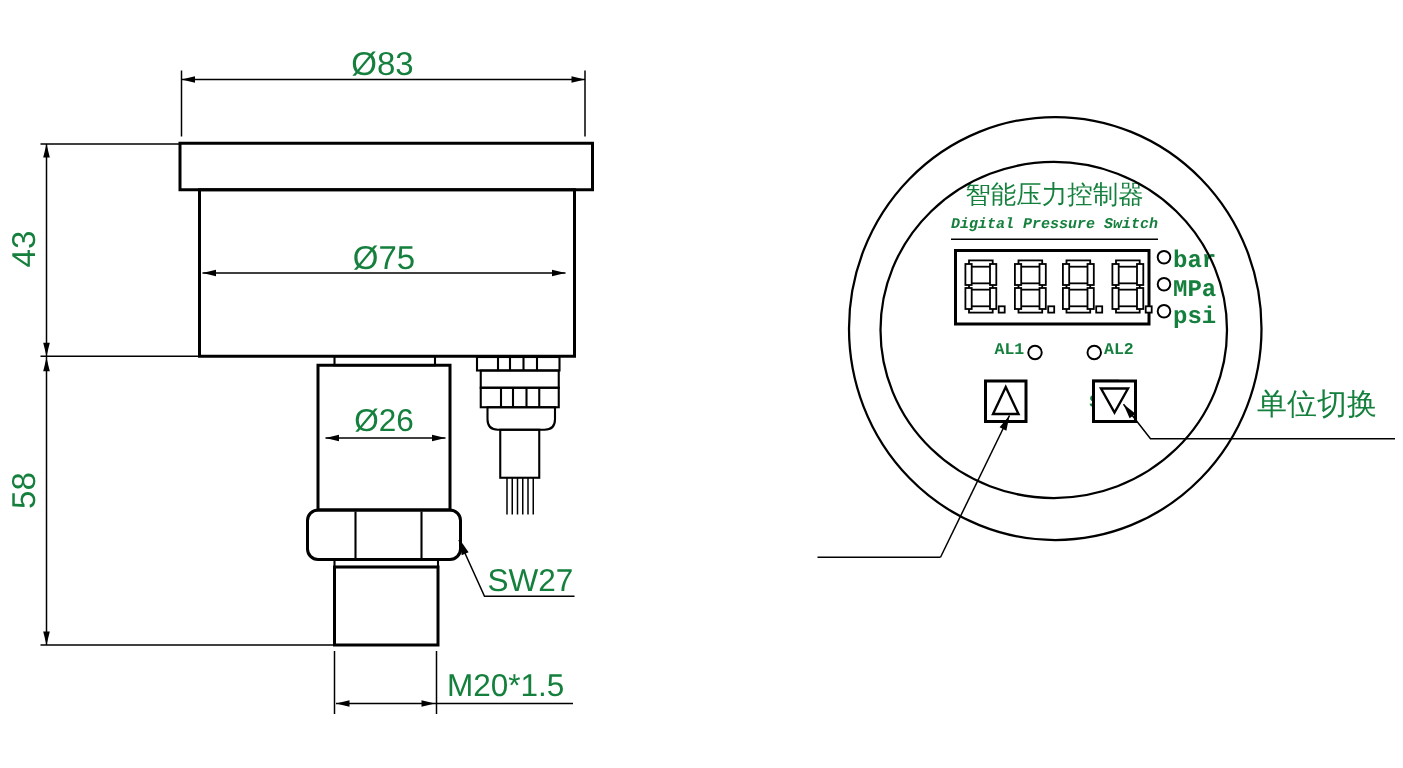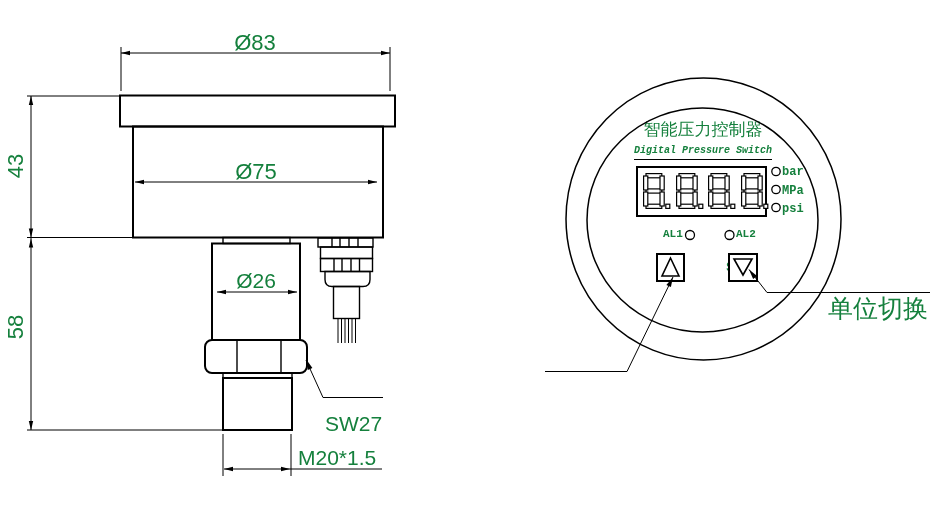--- a/index.html
+++ b/index.html
@@ -5,24 +5,24 @@
   html,body{margin:0;padding:0;background:#fff;}
   .canvas{position:relative;width:935px;height:512px;background:#fff;overflow:hidden;
           font-family:"Liberation Sans",sans-serif;color:#15803d;}
   svg.overlay{position:absolute;left:0;top:0;z-index:5;pointer-events:none;}
   .lbl{position:absolute;z-index:2;white-space:nowrap;line-height:1.05;}
   .dim{font-size:22px;}
   .dim-sm{font-size:21px;}
   .ctr{text-align:center;}
   .rot{transform:rotate(-90deg);}
   .cn{font-size:17px;letter-spacing:0px;}
-  .cn-big{font-size:25px;margin-top:35px;}
+  .cn-big{font-size:20px;}
   .mono{font-family:"Liberation Mono",monospace;font-weight:bold;}
   .subtitle{font-size:10px;border-bottom:1.5px solid #000;padding-bottom:2px;font-style:italic;}
-  .unit-lbl{font-size:12px;}
+  .unit-lbl{font-size:16px;}
   .al-lbl{font-size:11px;}
   .disp{position:absolute;left:636px;top:166px;width:131px;height:51px;
         border:2px solid #000;box-sizing:border-box;z-index:2;}
   .digit{position:absolute;top:5px;overflow:visible;}
   .btn{position:absolute;top:253px;height:29px;border:2px solid #000;box-sizing:border-box;
        background:#fff;z-index:2;display:flex;align-items:center;justify-content:center;}
   .btn-set{font-size:12px;}
 </style>
 </head>
 <body>
@@ -120,21 +120,21 @@
       <polygon points="673,277 670.9,287.1 666.4,284.9"></polygon>
       <polygon points="749,269.5 753.1,278.9 757.1,275.9"></polygon>
     </g>
   </svg>
 
   <div class="lbl dim ctr" style="left:229px;top:31px;width:52px;">Ø83</div>
   <div class="lbl dim ctr" style="left:231px;top:160px;width:50px;">Ø75</div>
   <div class="lbl dim-sm ctr" style="left:233px;top:270px;width:46px;">Ø26</div>
   <div class="lbl dim ctr rot" style="left:-4px;top:154px;width:40px;height:24px;">43</div>
   <div class="lbl dim ctr rot" style="left:-4px;top:315px;width:40px;height:24px;">58</div>
-  <div class="lbl dim-sm" style="left:325px;top:377px;margin-top:36px;">SW27</div>
+  <div class="lbl dim-sm" style="left:325px;top:377px;">SW27</div>
   <div class="lbl dim-sm" style="left:298px;top:447px;">M20*1.5</div>
 
   <div class="lbl cn ctr" style="left:633px;top:121px;width:140px;">智能压力控制器</div>
   <div class="lbl mono subtitle ctr" style="left:634px;top:146px;width:138px;">Digital Pressure Switch</div>
 
   <div class="disp" title="8.8.8.8.">
     <svg class="digit" style="left:5px;" width="27" height="36" viewBox="0 0 27 36">
         <g fill="#fff" stroke="#000" stroke-width="1.2">
           <rect x="3" y="0.6" width="15.8" height="4.2"></rect>
           <rect x="3" y="15.9" width="15.8" height="4.2"></rect>

